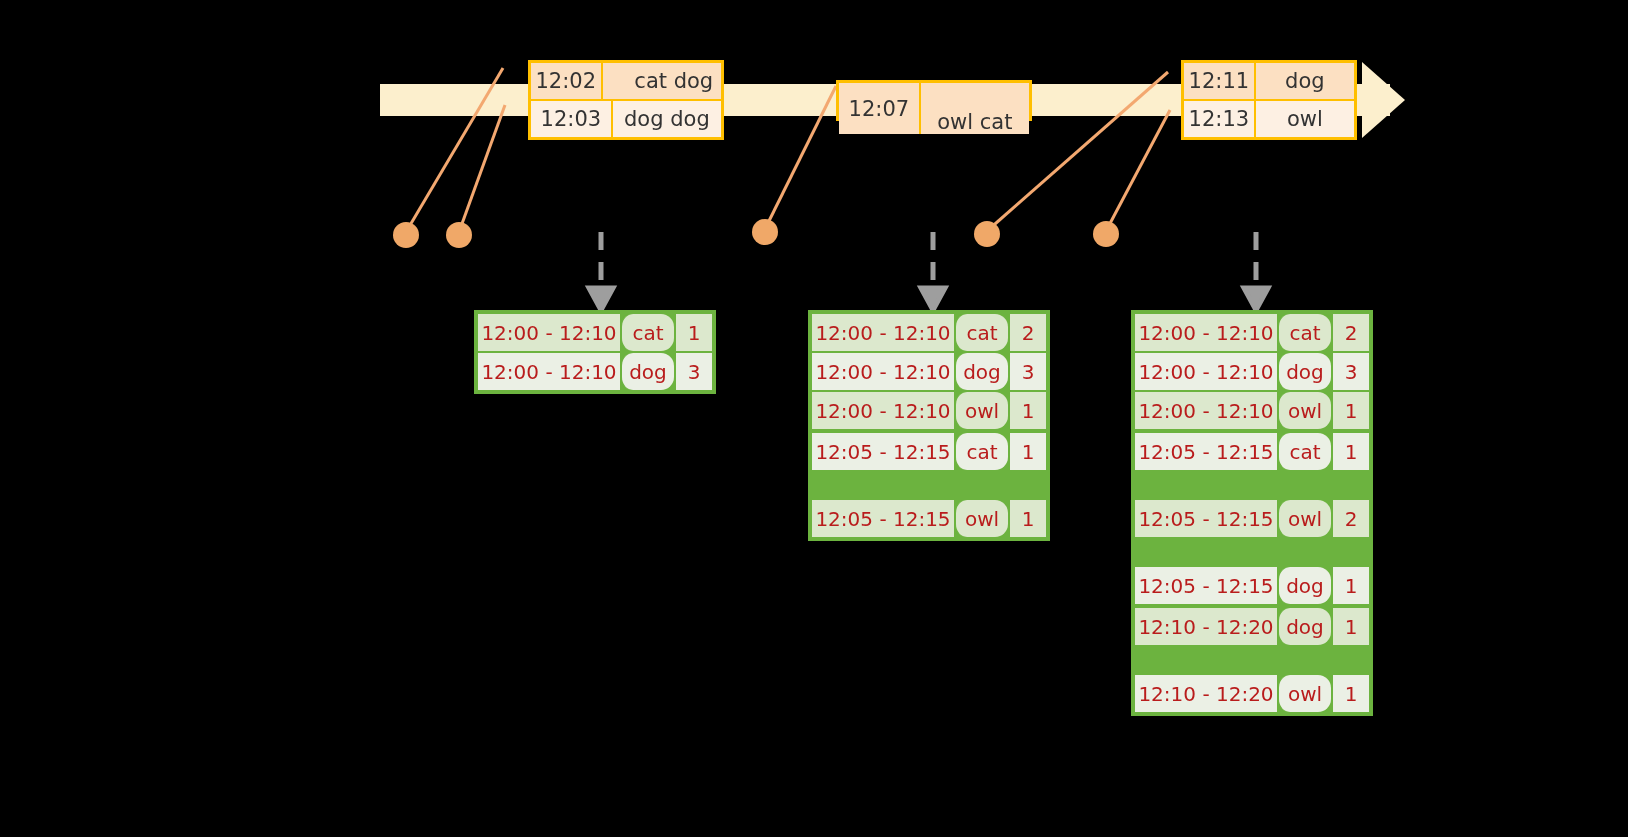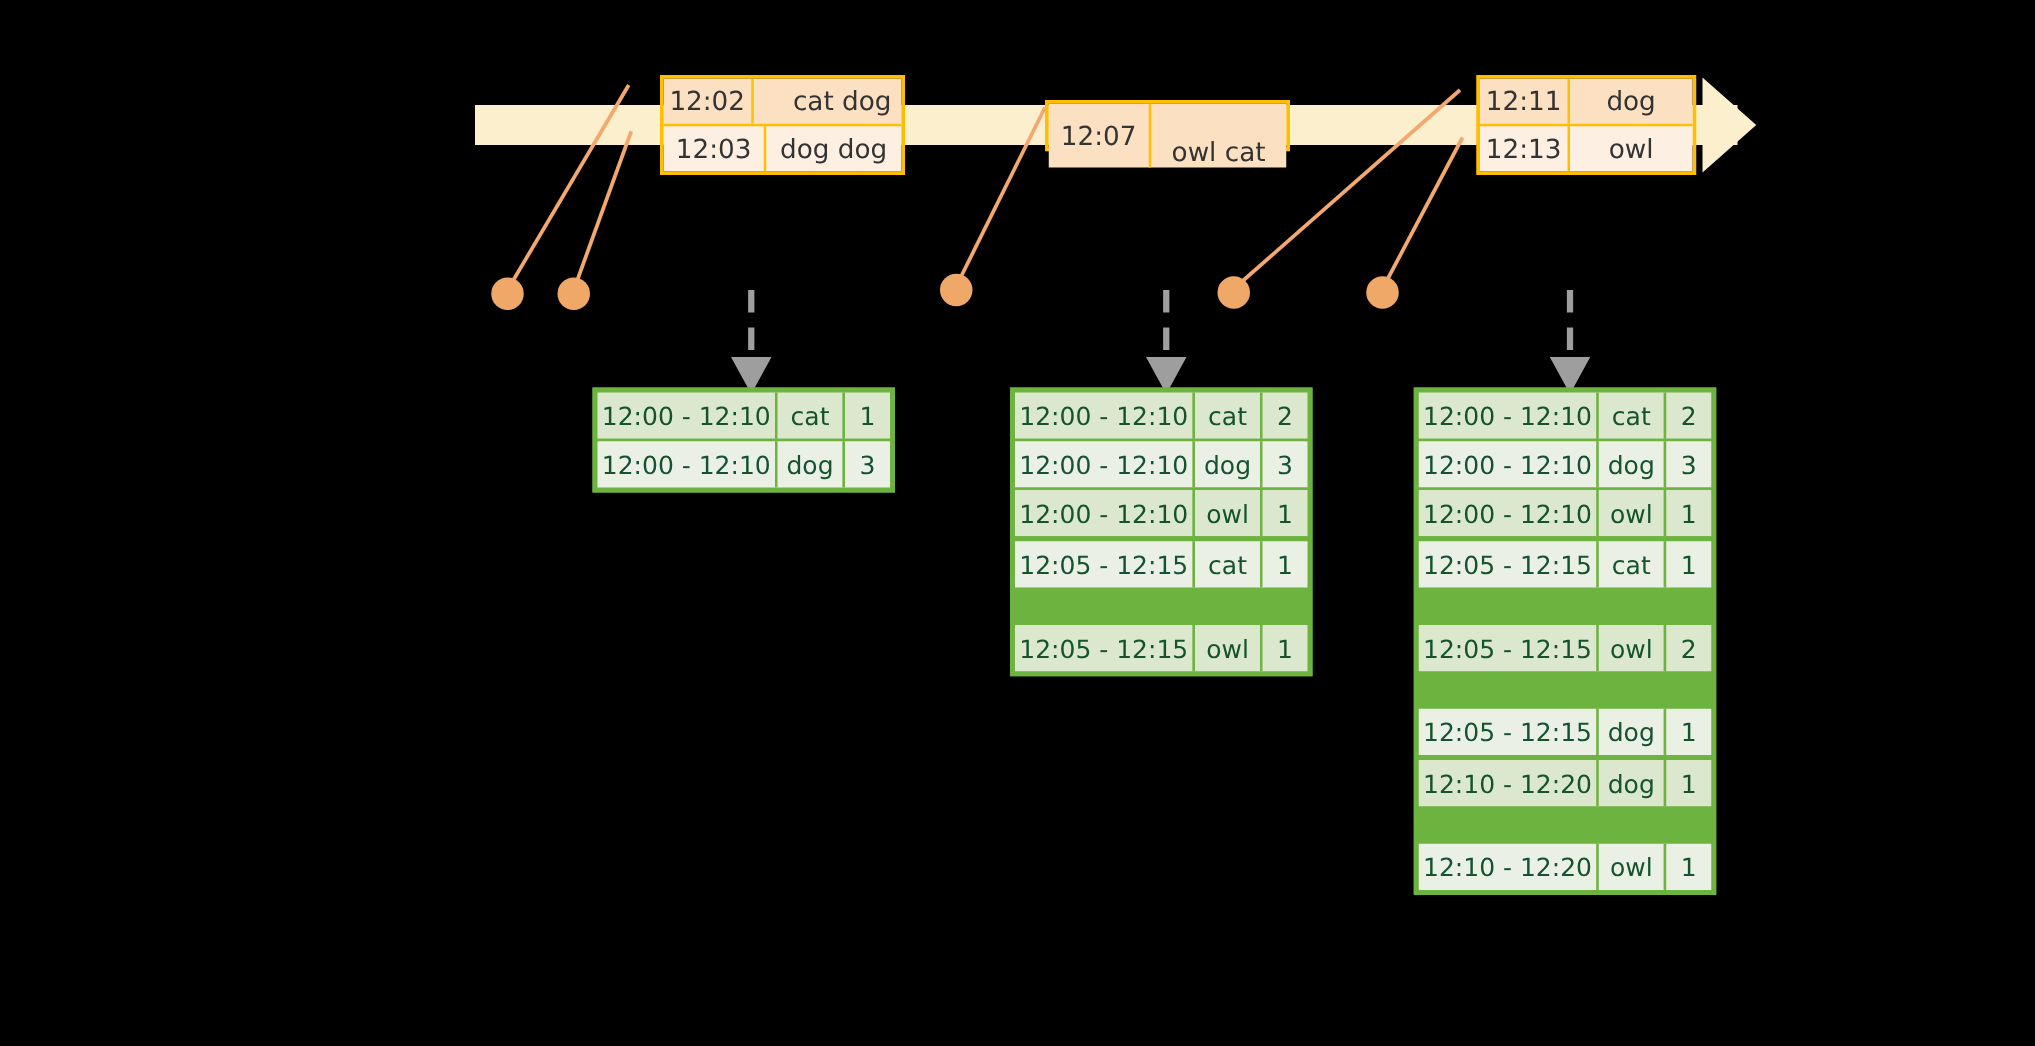--- a/index.html
+++ b/index.html
@@ -24,23 +24,23 @@
   
   .res-table{position:absolute;border:4px solid #6CB33F;box-sizing:border-box;
              background:#6CB33F;display:flex;flex-direction:column;}
   .res-group{display:flex;flex-direction:column;}
   .res-group+.res-group{border-top:4px solid #6CB33F;gap:28px;}
   .res-row{display:flex;}
   .res-row+.res-row{border-top:2px solid #6CB33F;}
   .res-row.even .c{background:#DCE8CD;}
   .res-row.odd  .c{background:#EBF0E5;}
   .c{display:flex;align-items:center;justify-content:center;
-     font-size:20px;color:#14532d;box-sizing:border-box;height:37px;}
+     font-size:20px;color:#b91c1c;box-sizing:border-box;height:37px;}
   .c.win{width:142px;}
-  .c.key{width:54px;border-left:2px solid #6CB33F;}
+  .c.key{width:54px;border-left:2px solid #6CB33F;border-radius:13px;}
   .c.cnt{width:38px;border-left:2px solid #6CB33F;}
 </style>
 </head>
 <body>
 
 <div id="stage">
 
   <svg class="layer">
 
     <g>

